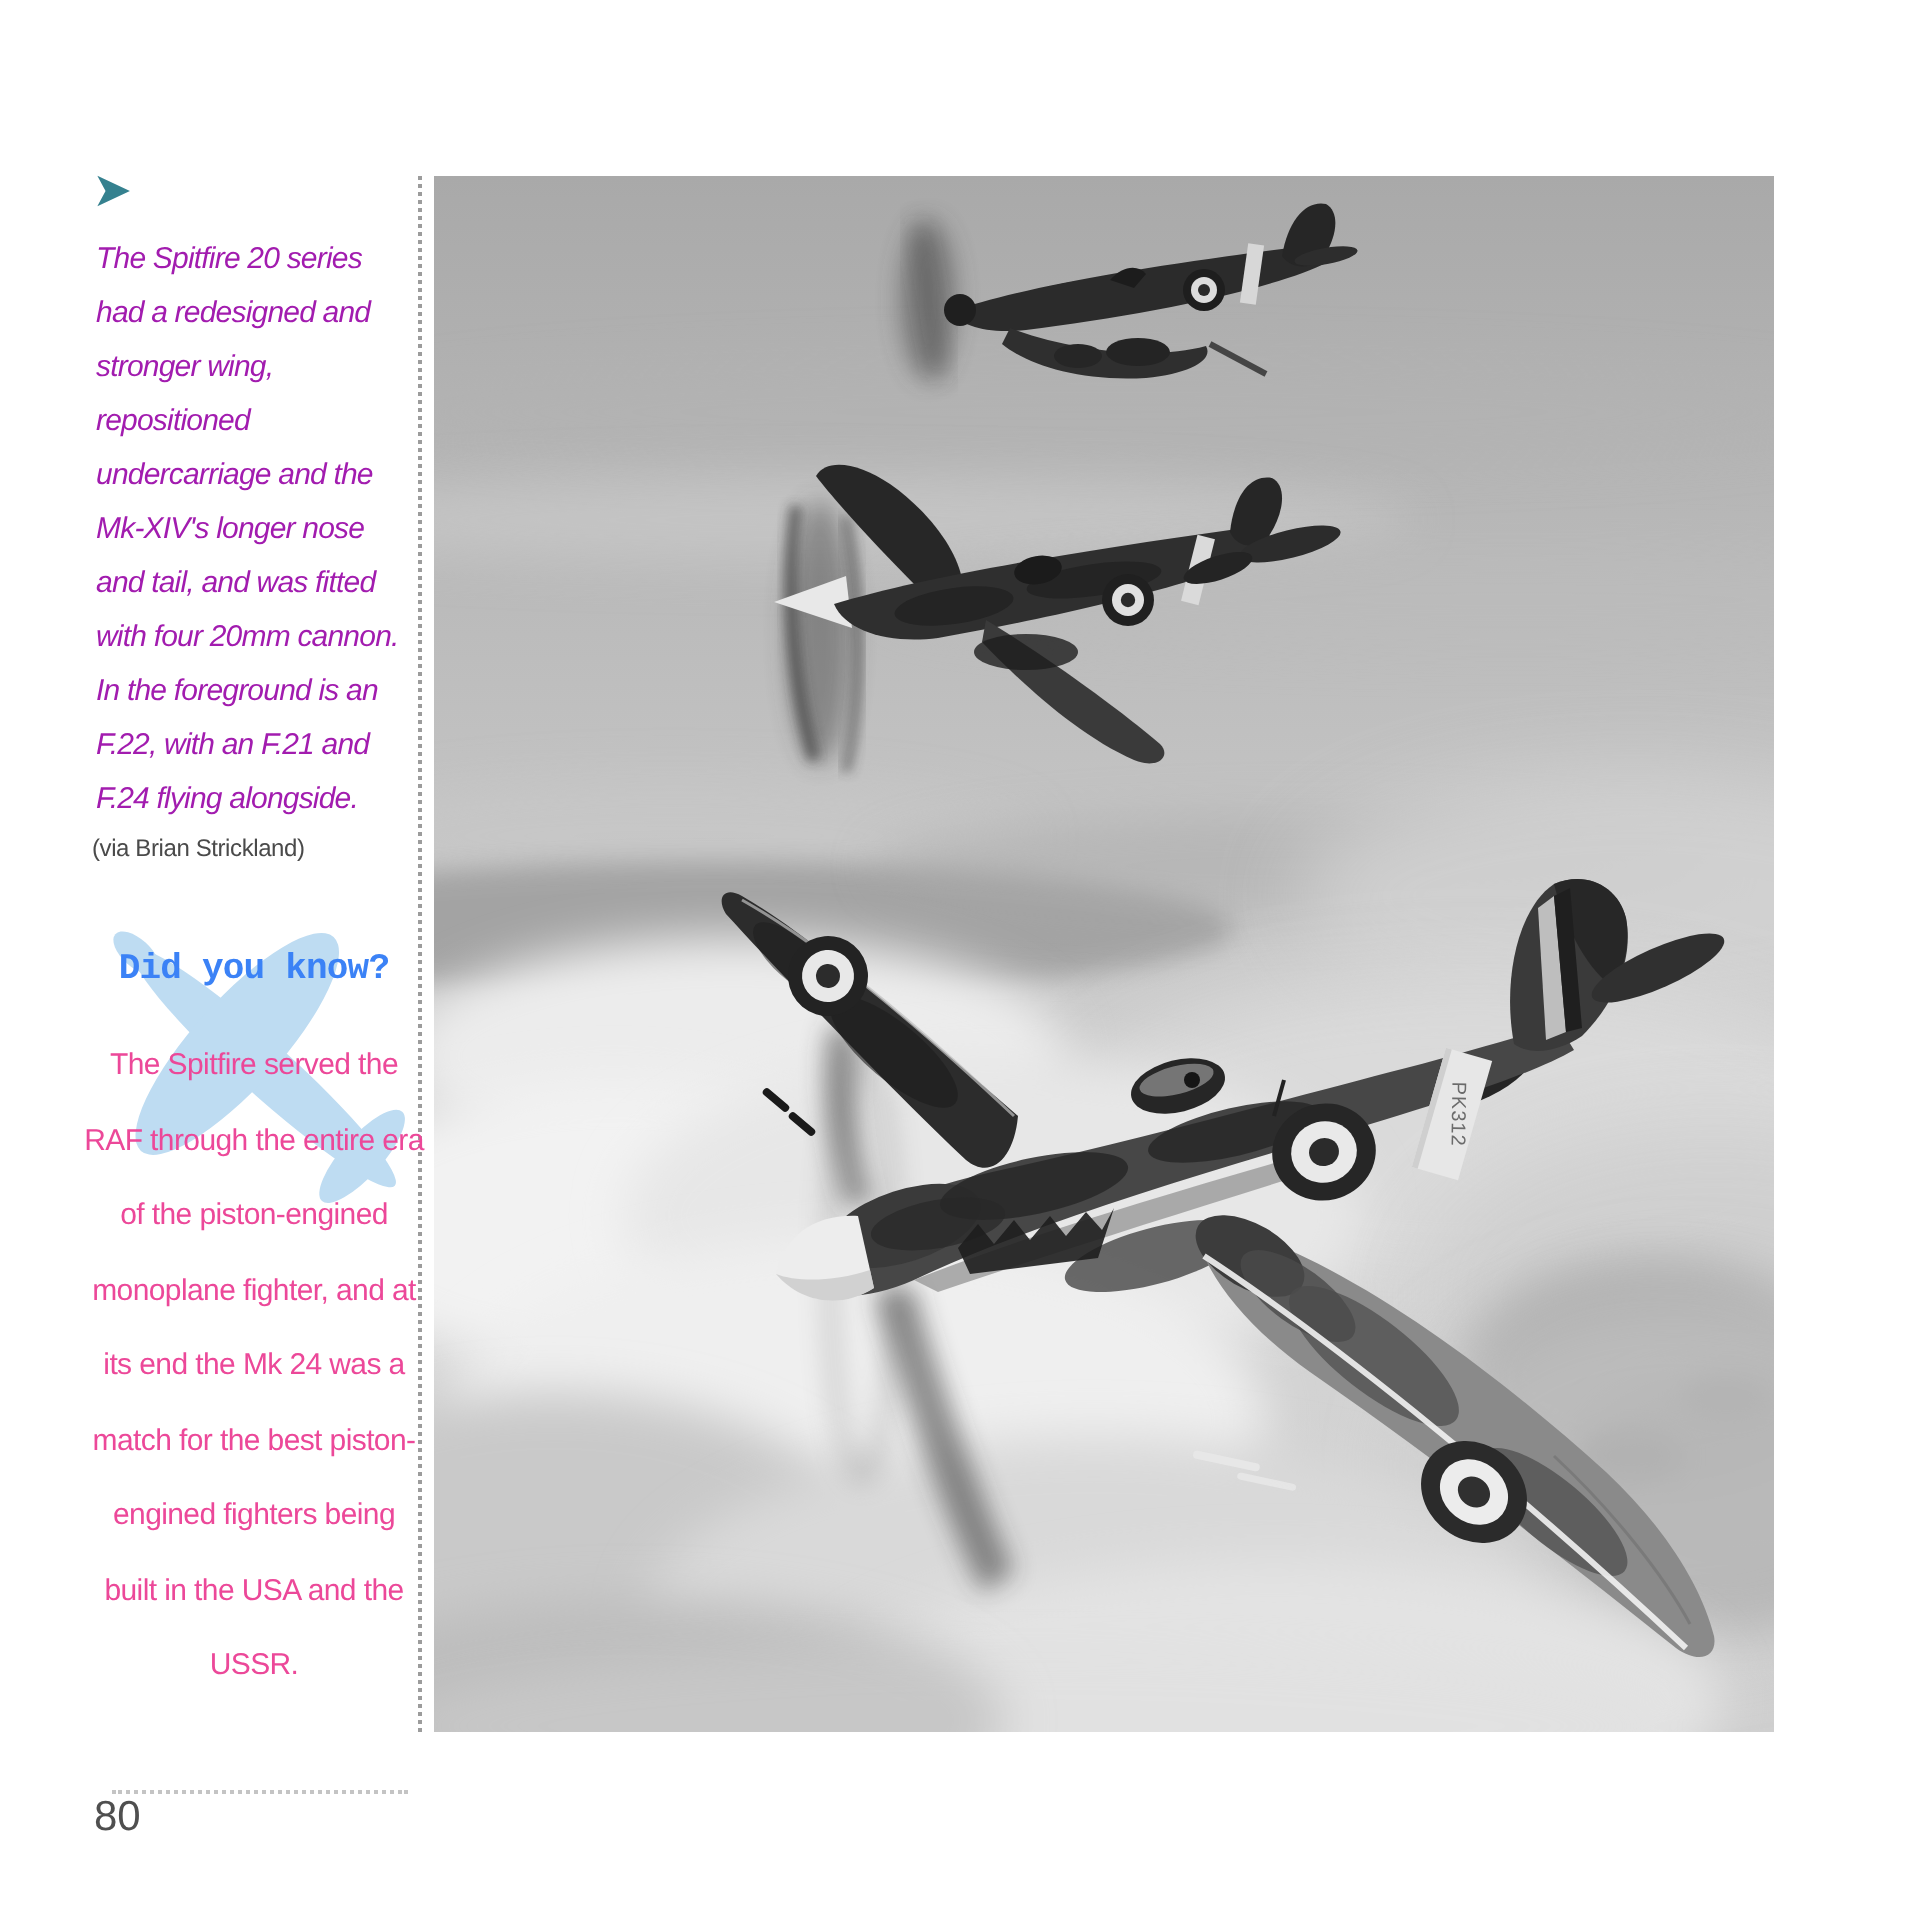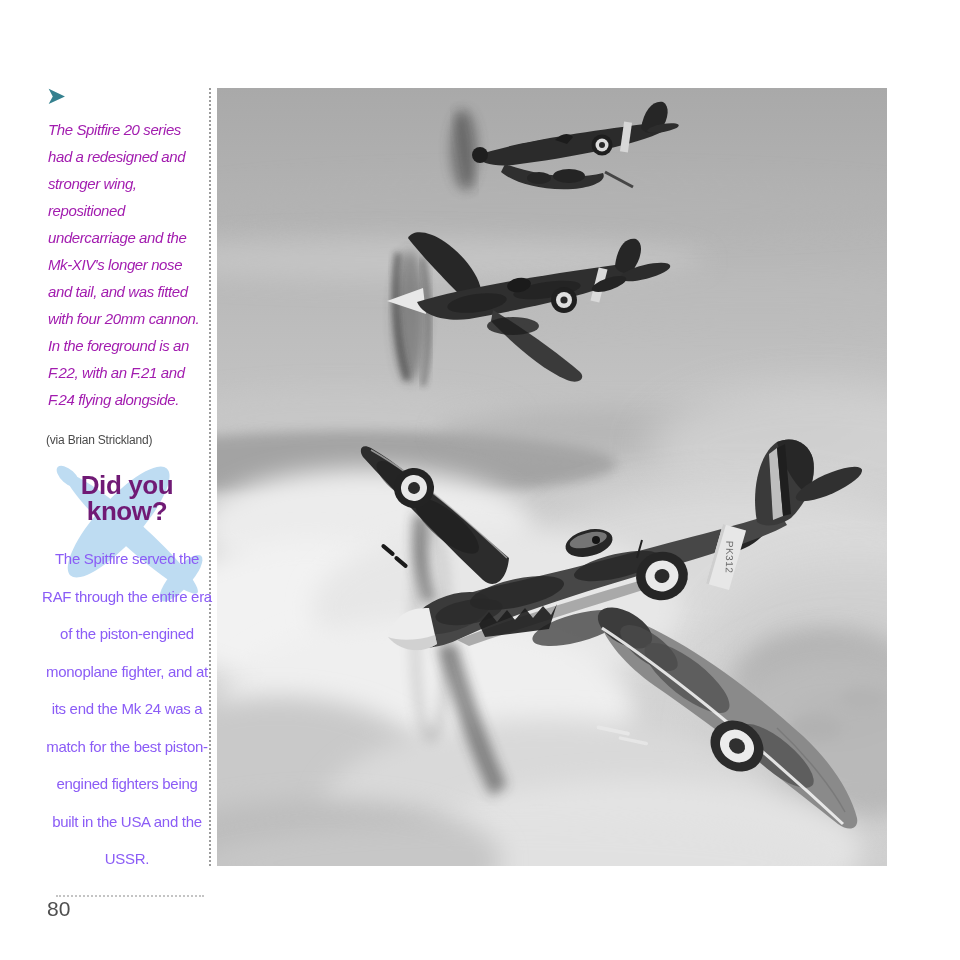--- a/index.html
+++ b/index.html
@@ -7,30 +7,30 @@
     position:relative;width:960px;height:960px;background:#ffffff;overflow:hidden;
     font-family:"Liberation Sans",sans-serif;
   }
   
   .sidebar{position:absolute;left:46px;top:84px;width:162px;}
   .arrow{font-size:24px;line-height:24px;margin:0 0 8px 0;}
   .caption{
     margin:2px;font-style:italic;font-size:15px;line-height:27px;
     letter-spacing:-0.4px;color:#a21caf;
   }
-  .credit{margin:20px 0 0 0;font-size:12px;color:#4a4a4a;letter-spacing:-0.2px;}
+  .credit{margin:4px 0 0 0;font-size:12px;color:#4a4a4a;letter-spacing:-0.2px;}
   .dyk{position:absolute;left:-4px;top:388px;width:170px;text-align:center;}
   .dyk-watermark{position:absolute;left:-6px;top:-58px;width:182px;height:240px;z-index:0;}
   .dyk h2{
-    position:relative;z-index:1;margin:0 0 16px 0;font-size:26px;line-height:26px;
-    color:#701a75;letter-spacing:-0.4px;
+    position:relative;z-index:1;margin:0 0 16px 0;font-size:18px;line-height:26px;
+    color:#3b82f6;letter-spacing:-0.4px;font-family:Liberation Mono, monospace;
   }
   .dyk p{
     position:relative;z-index:1;margin:0;font-size:15px;line-height:37.5px;
-    color:#8b5cf6;letter-spacing:-0.3px;
+    color:#ec4899;letter-spacing:-0.3px;
   }
   
   .vdivider{position:absolute;left:209px;top:88px;height:778px;width:0;border-left:2px dotted #9c9c9c;}
   .hdivider{position:absolute;left:56px;top:895px;width:148px;height:0;border-top:2px dotted #c4c4c4;}
   .page-number{position:absolute;left:47px;top:897px;font-size:21px;color:#4f4f4f;}
   
   .photo{position:absolute;left:217px;top:88px;width:670px;height:778px;overflow:hidden;}
   .photo svg{display:block;}
 </style>
 </head>

